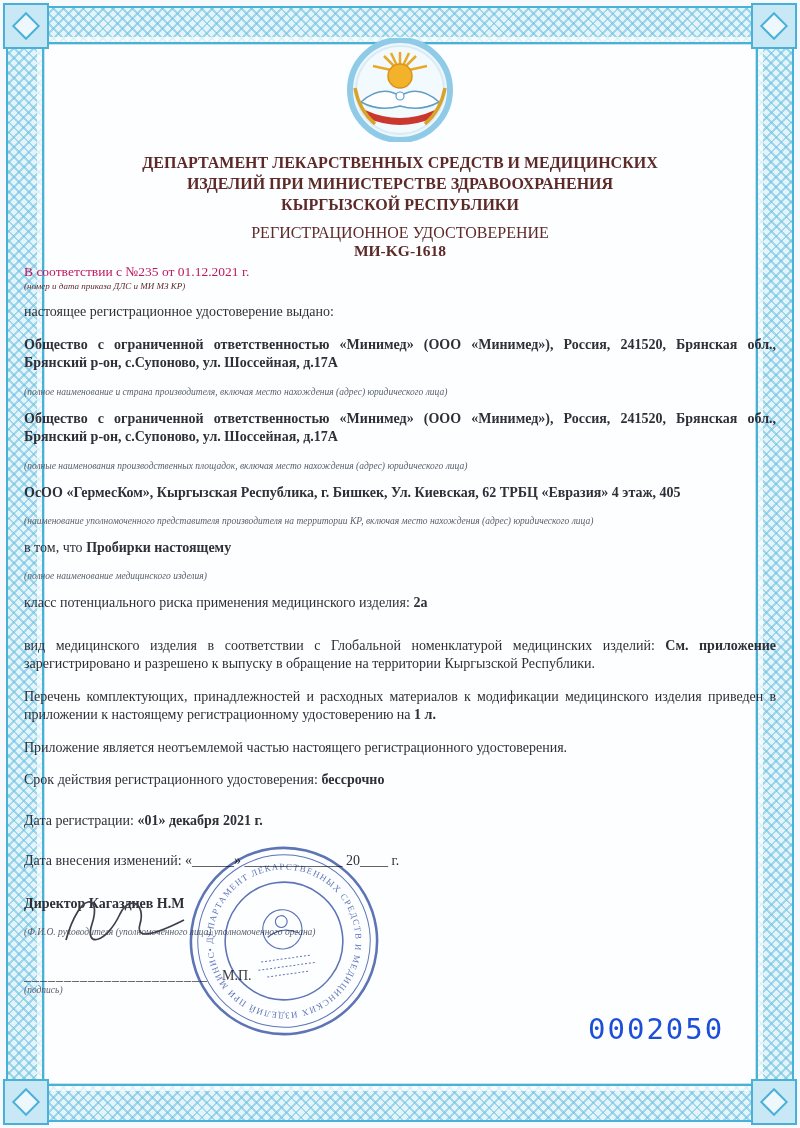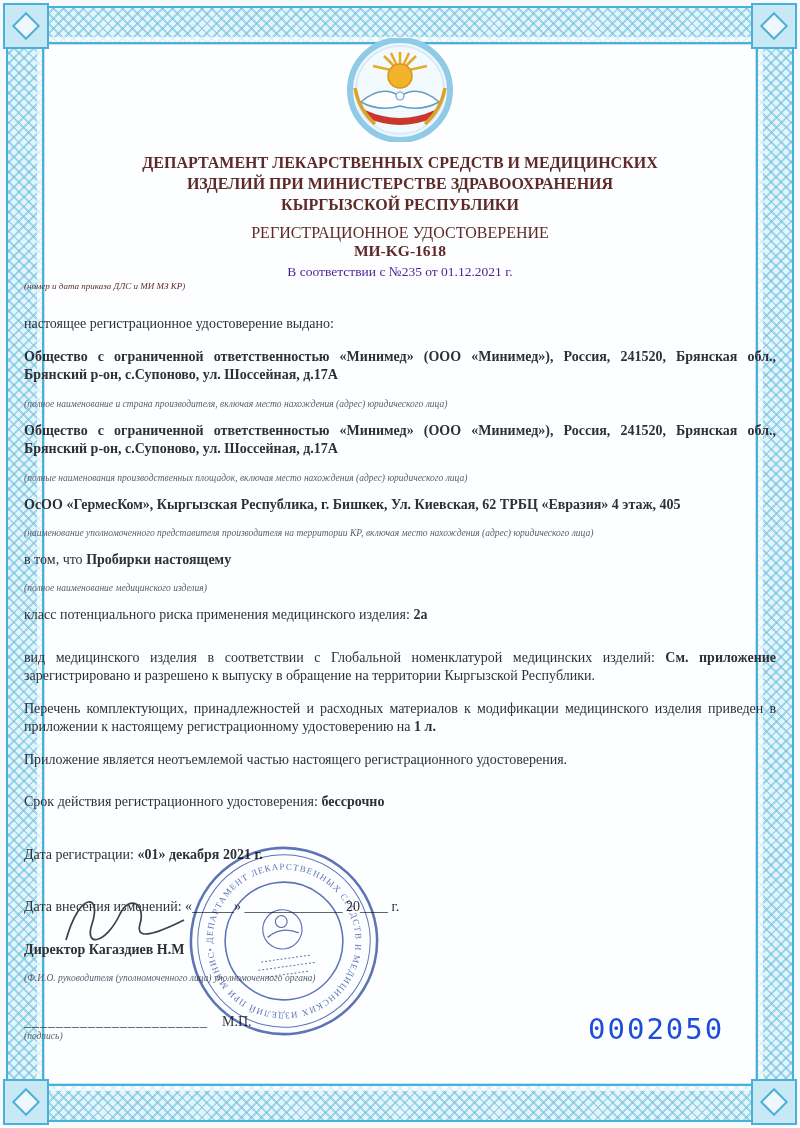--- a/index.html
+++ b/index.html
@@ -17,28 +17,28 @@
   .corner::after{content:"";position:absolute;left:50%;top:50%;width:16px;height:16px;margin:-10px 0 0 -10px;
     border:2px solid #49b0d8;background:#eef8fc;transform:rotate(45deg);}
   .c-tl{left:3px;top:3px}.c-tr{right:3px;top:3px}.c-bl{left:3px;bottom:3px}.c-br{right:3px;bottom:3px}
 
   .content{position:absolute;inset:0;padding:26px 24px 8px;box-sizing:border-box;}
   .emblem{display:block;margin:12px auto 10px;}
 
   .dept{font-weight:bold;text-align:center;color:#5d2a28;font-size:16px;line-height:1.32;}
   .title{font-weight:normal;text-align:center;color:#5d2a28;font-size:16px;margin-top:9px;}
   .certno{font-weight:bold;text-align:center;color:#5d2a28;font-size:15.5px;margin-top:0;}
-  .order{text-align:center;color:#4c1d95;font-size:13.5px;margin-top:4px;}
+  .order{color:#be185d;font-size:13.5px;margin-top:4px;}
   .order-cap{color:#5d2a28;font-size:9px;font-style:italic;margin-top:1px;}
 
   .par{font-size:14px;line-height:1.32;text-align:justify;}
   .b{font-weight:bold;}
   .cap{font-size:9.5px;font-style:italic;color:#58606c;line-height:1.15;margin-top:1px;}
   .mt8{margin-top:8px}.mt10{margin-top:24px}.mt12{margin-top:12px}.mt14{margin-top:14px}
-  .mt18{margin-top:24px}.mt22{margin-top:34px}.mt24{margin-top:24px}
+  .mt18{margin-top:12px}.mt22{margin-top:22px}.mt24{margin-top:24px}
 
   .sign-row{margin-top:30px;font-size:14px;letter-spacing:1px;color:#3a3c44;}
   .sign-row .mp{letter-spacing:0;margin-left:14px;}
 
   .stamp{position:absolute;left:186px;top:843px;width:196px;height:196px;opacity:.82;
     transform:rotate(-8deg);mix-blend-mode:multiply;}
   .signature-svg{position:absolute;left:58px;top:878px;}
   .serial{position:absolute;left:588px;top:1012px;font-family:"DejaVu Sans Mono", monospace;
     font-size:29px;color:#1d4ed8;letter-spacing:2px;}
 </style>

